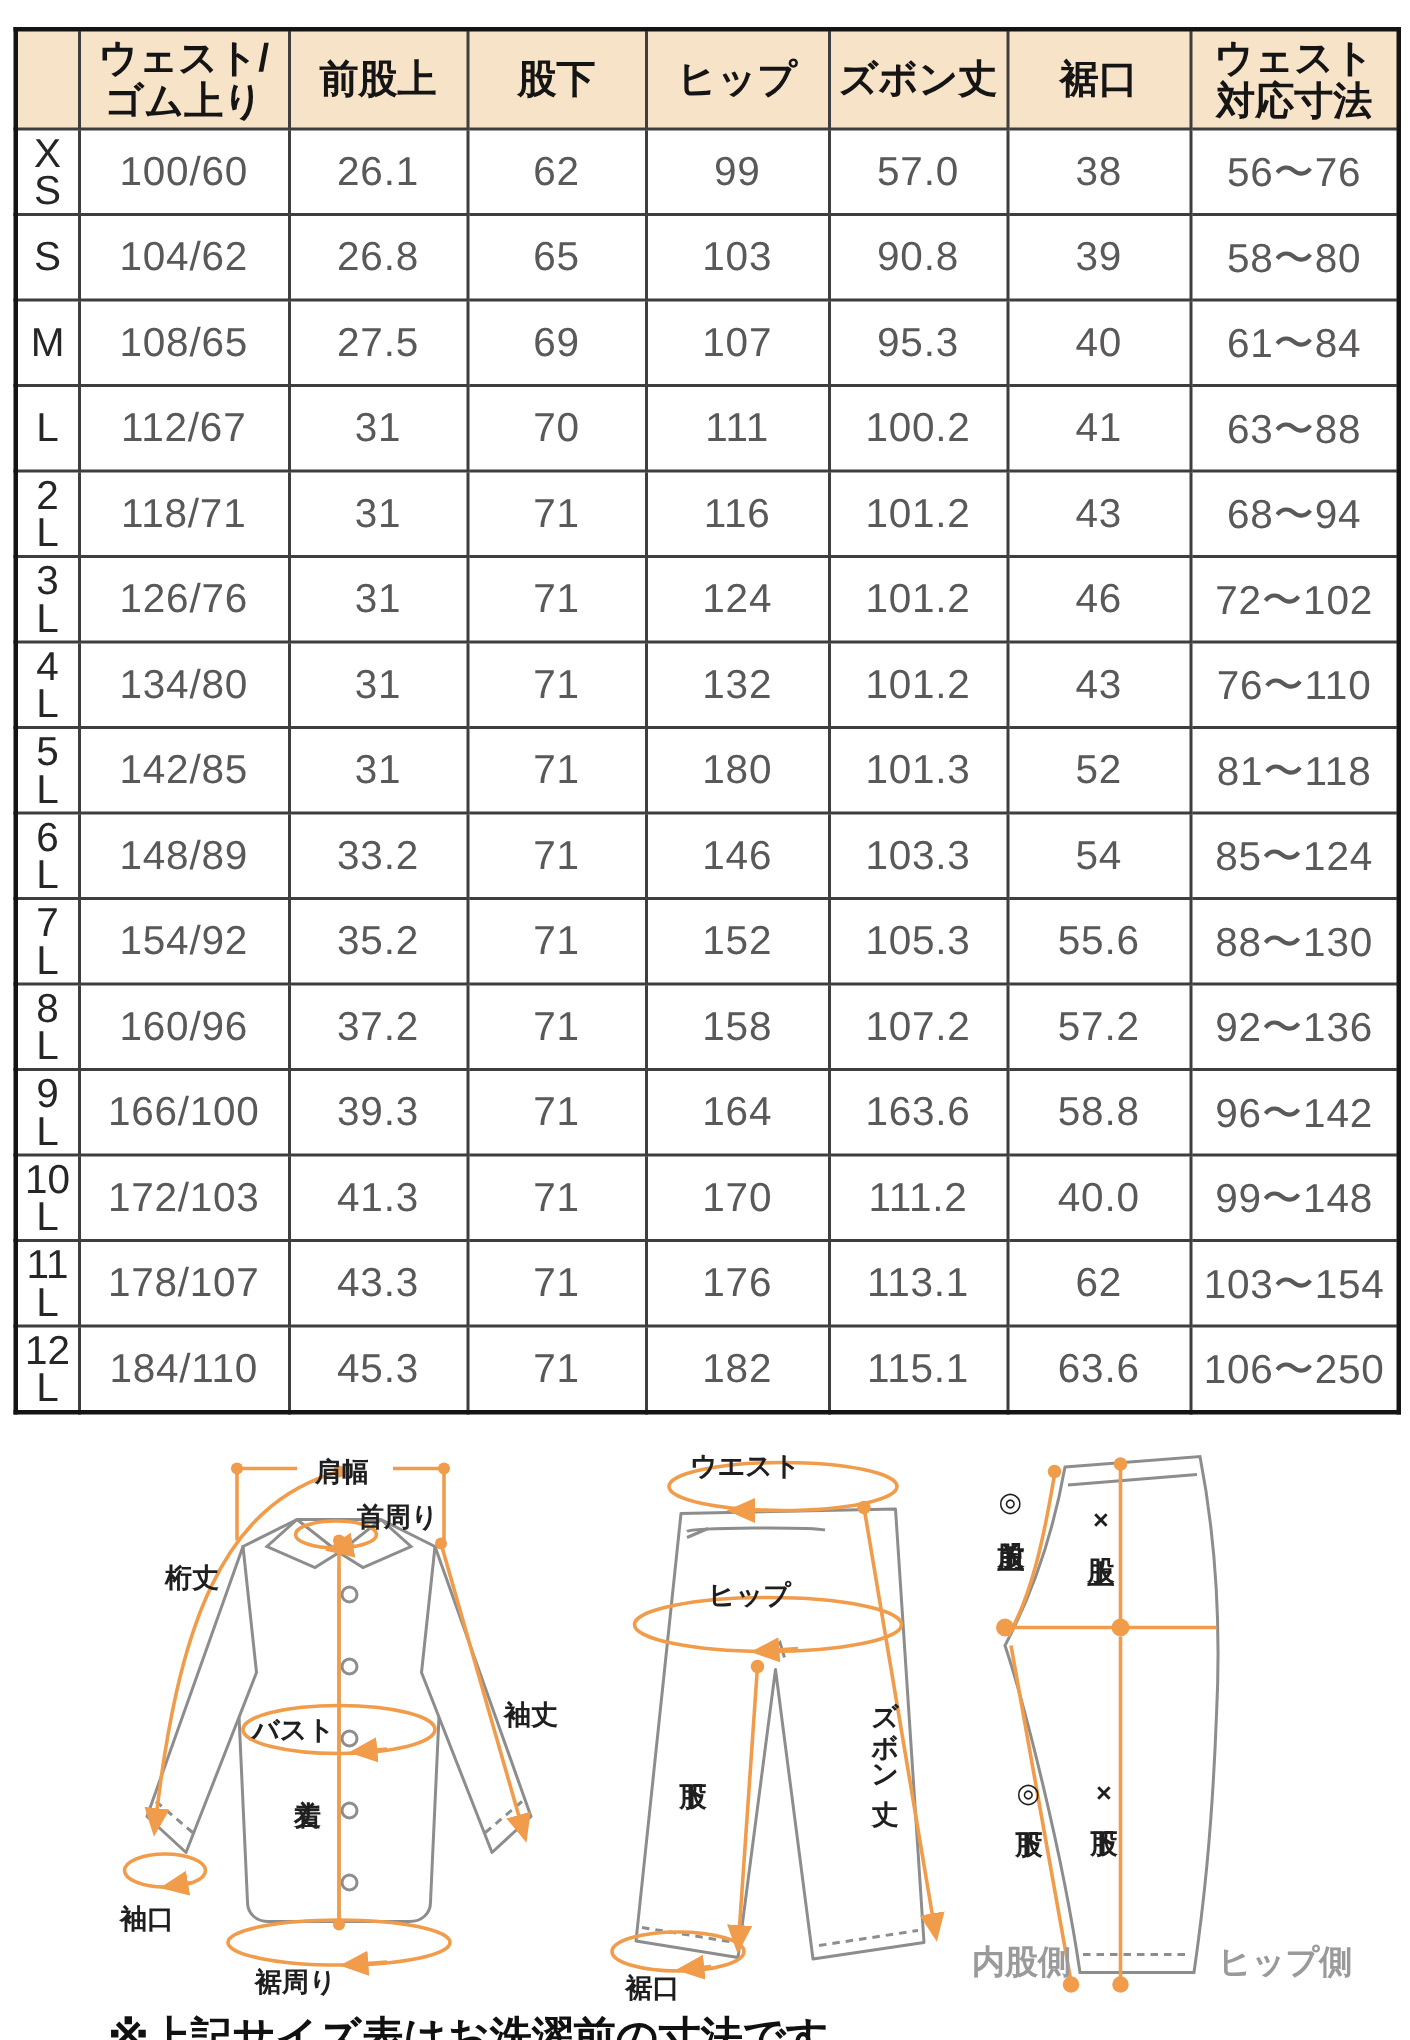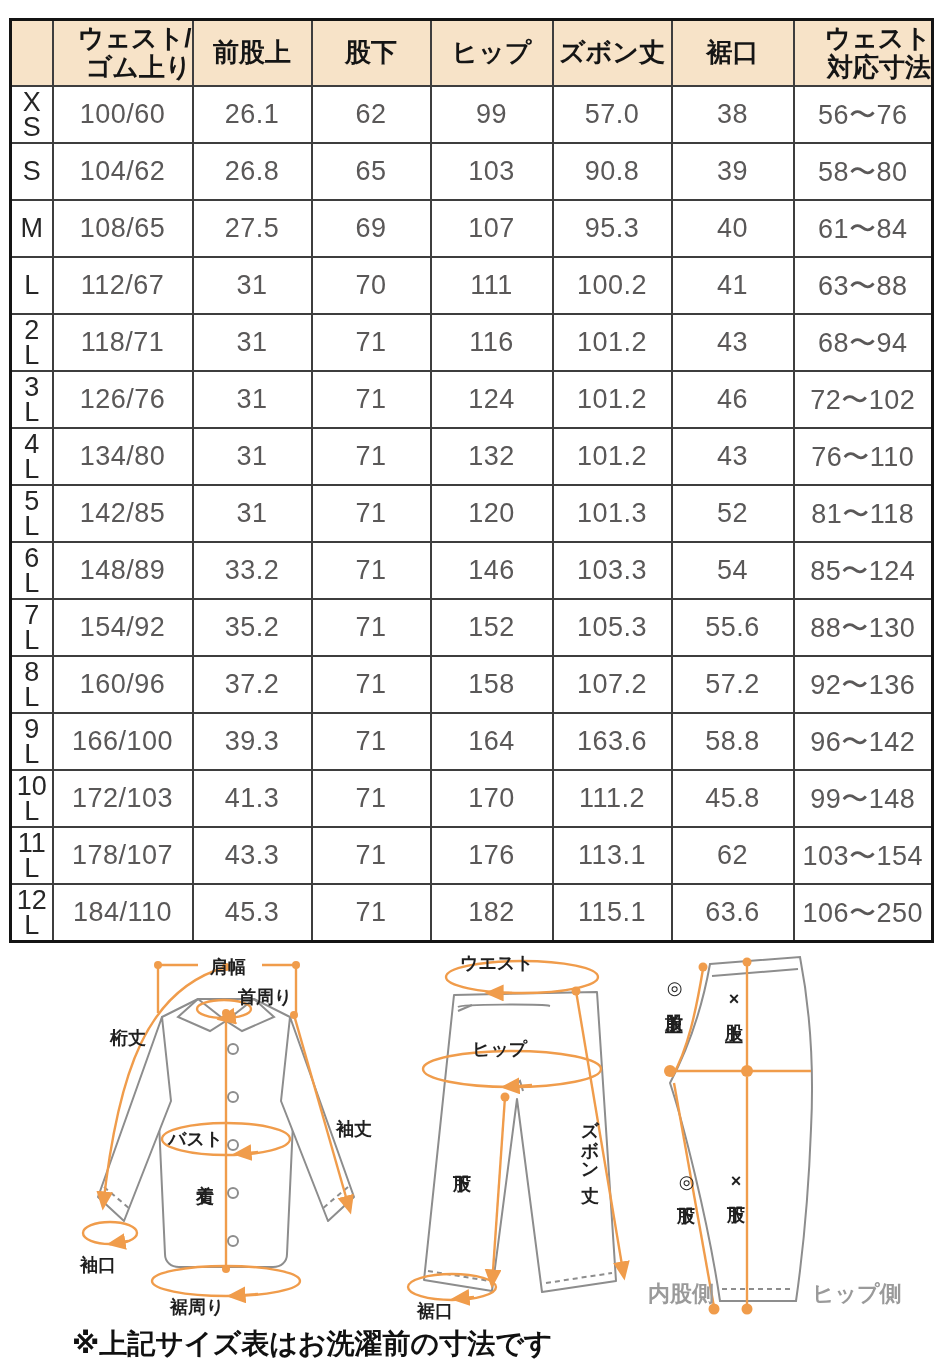--- a/index.html
+++ b/index.html
@@ -16,31 +16,31 @@
   .size-table th,.size-table td{
     border:2px solid #3e3e3e;
     text-align:center;vertical-align:middle;
     padding:0;
   }
   .size-table thead th{
     background:#f7e3c8;color:#151515;
     font-size:26px;font-weight:600;line-height:1.12;
     height:64px;white-space:pre-line;
   }
-  .size-table thead th.al{ text-align:right;}
+  .size-table thead th.al{ text-align:center;}
   .size-table tbody th{
     color:#262626;font-size:27px;font-weight:500;
     line-height:0.92;white-space:pre-line;background:#fff;
   }
   .size-table tbody td{
     color:#5a5858;font-size:27px;font-weight:400;
     height:55px;background:#fff;letter-spacing:0.5px;
   }
   
-  .diagrams{position:relative;width:762px;height:372px;margin-top:6px;}
+  .diagrams{position:relative;width:762px;height:372px;margin-top:20px;}
   .diagrams svg{position:absolute;top:0;}
   svg text{fill:#1f1f1f;font-family:"Liberation Sans","DejaVu Sans",sans-serif;font-size:18px;font-weight:700;}
   svg text.gray{fill:#9a9a9a;font-size:22px;font-weight:700;}
   svg .vtext{writing-mode:vertical-rl;text-orientation:upright;letter-spacing:1px;}
   svg .garment{fill:#ffffff;stroke:#8d8d8d;stroke-width:2;stroke-linejoin:round;}
   svg .gline{fill:none;stroke:#8d8d8d;stroke-width:2;}
   svg .gdash{fill:none;stroke:#8d8d8d;stroke-width:2;stroke-dasharray:5 4;}
   svg .m{fill:none;stroke:#f09c4b;stroke-width:2.4;}
   svg .mdot{fill:#f09c4b;stroke:none;}
   
@@ -150,21 +150,21 @@
         <td>101.2</td>
         <td>43</td>
         <td>76〜110</td>
       </tr>
       <tr>
         <th>5
 L</th>
         <td>142/85</td>
         <td>31</td>
         <td>71</td>
-        <td>120</td>
+        <td>180</td>
         <td>101.3</td>
         <td>52</td>
         <td>81〜118</td>
       </tr>
       <tr>
         <th>6
 L</th>
         <td>148/89</td>
         <td>33.2</td>
         <td>71</td>
@@ -207,21 +207,21 @@
         <td>96〜142</td>
       </tr>
       <tr>
         <th>10
 L</th>
         <td>172/103</td>
         <td>41.3</td>
         <td>71</td>
         <td>170</td>
         <td>111.2</td>
-        <td>45.8</td>
+        <td>40.0</td>
         <td>99〜148</td>
       </tr>
       <tr>
         <th>11
 L</th>
         <td>178/107</td>
         <td>43.3</td>
         <td>71</td>
         <td>176</td>
         <td>113.1</td>

